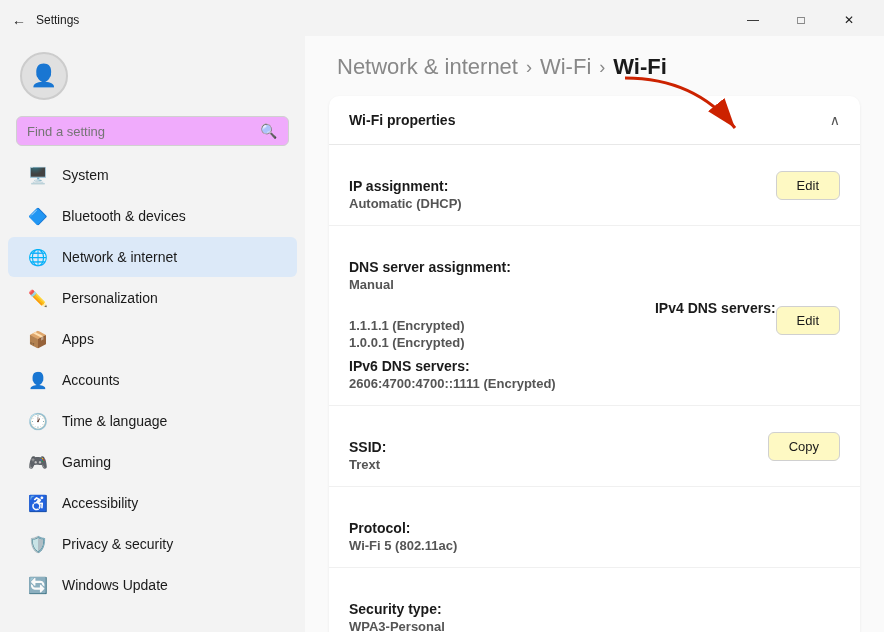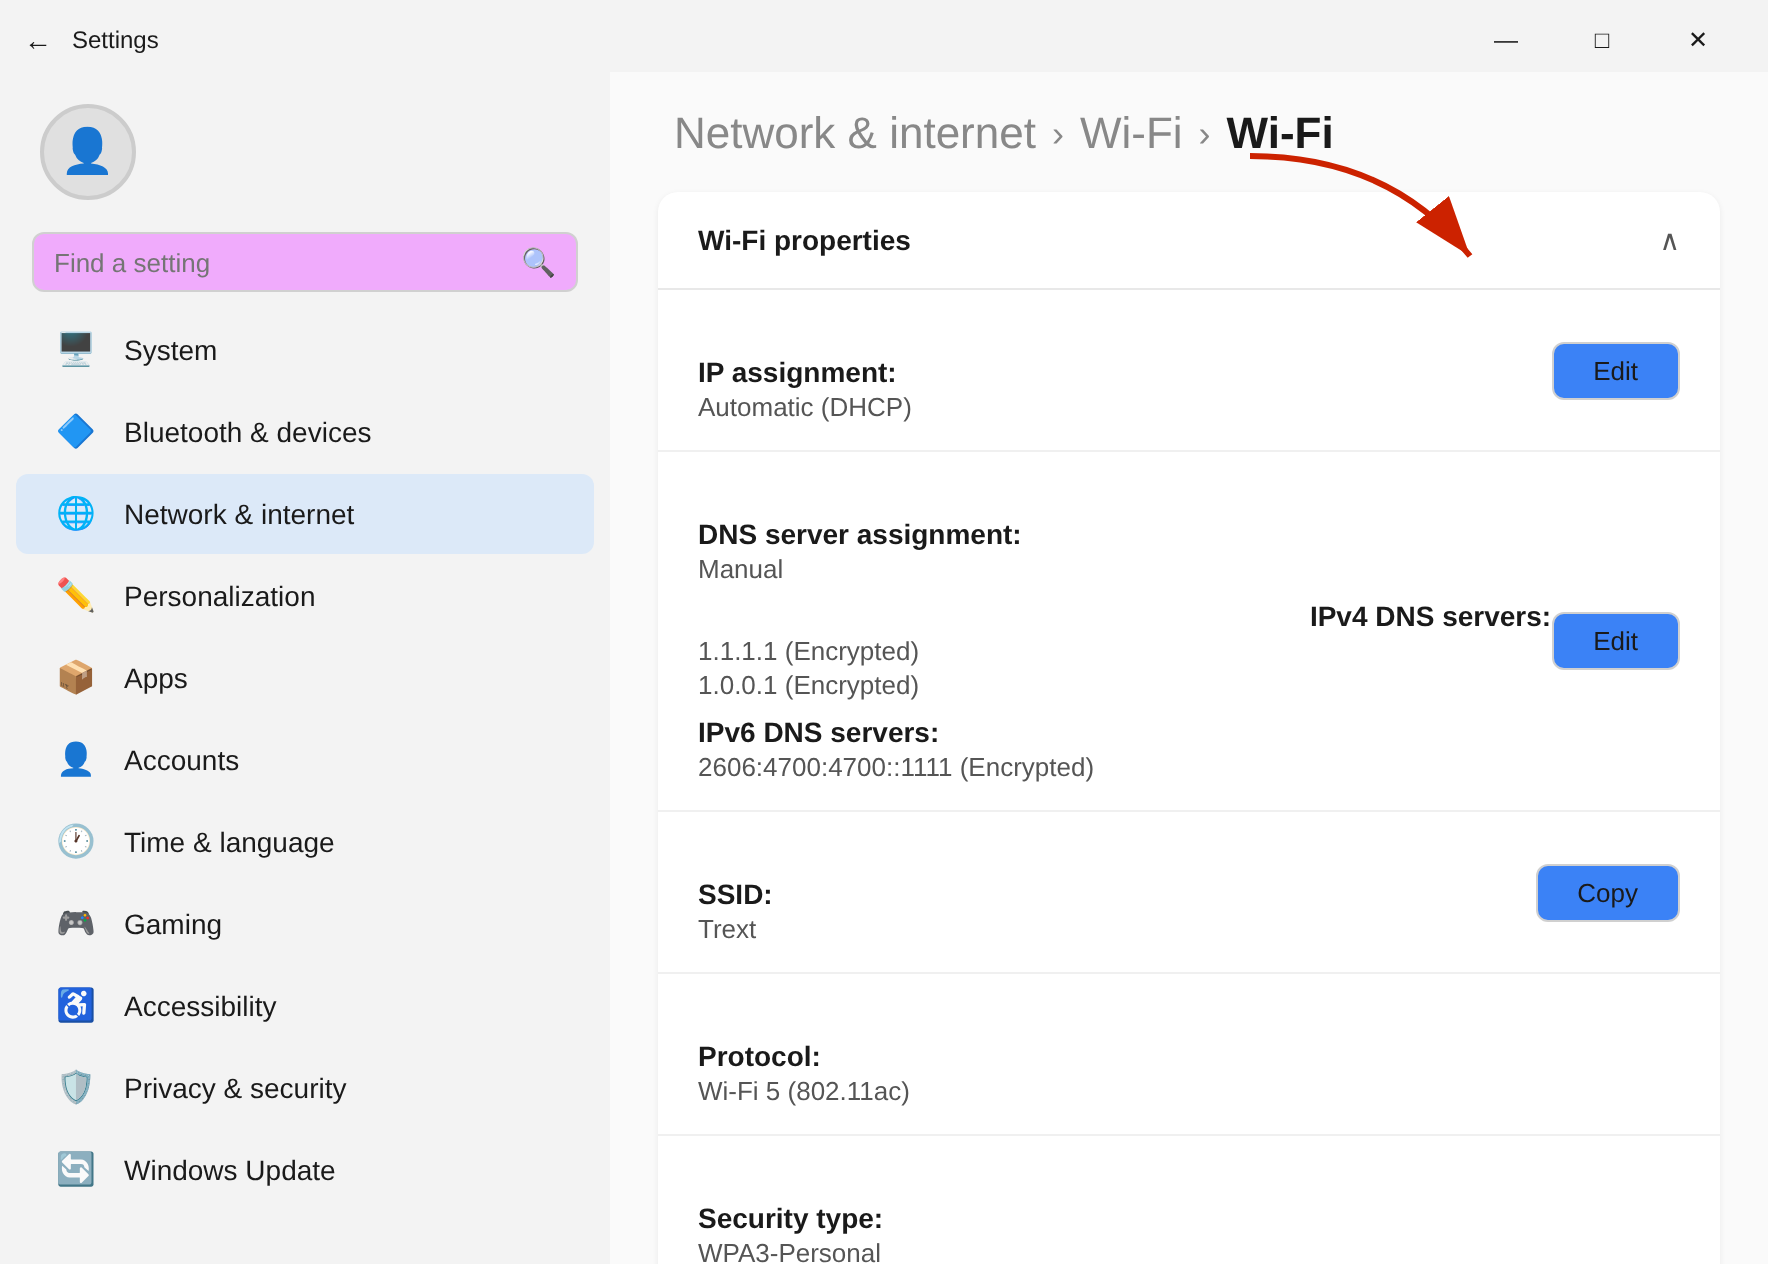--- a/index.html
+++ b/index.html
@@ -176,24 +176,25 @@
     .row-content { flex: 1; margin-top: 19px; }
     .row-label {
       font-size: 14px;
       font-weight: 600;
       color: #1a1a1a;
       margin-bottom: 2px;
     }
     .row-value {
       font-size: 13px;
       color: #555;
+      font-weight: bold;
     }
     .row-value.extra { margin-top: 2px; }
     .edit-btn {
-      background: #3b82f6;
+      background: #fef9c3;
       border: 1px solid #d0d0d0;
       border-radius: 6px;
       padding: 6px 20px;
       font-size: 13px;
       cursor: pointer;
       color: #1a1a1a;
       white-space: nowrap;
       align-self: center;
     }
     .main-wrapper {

